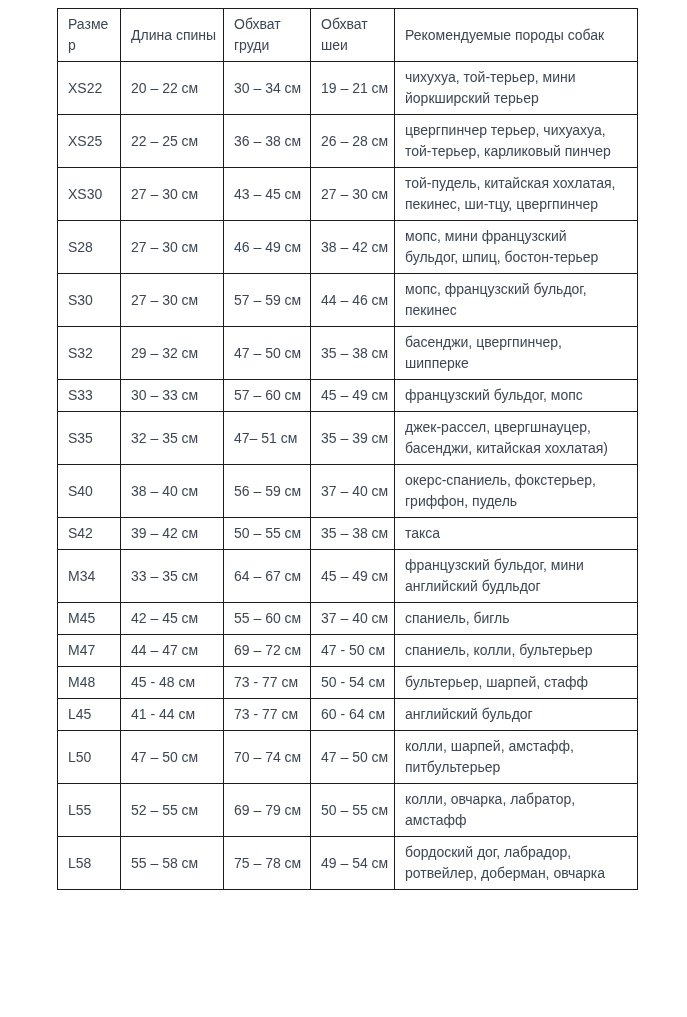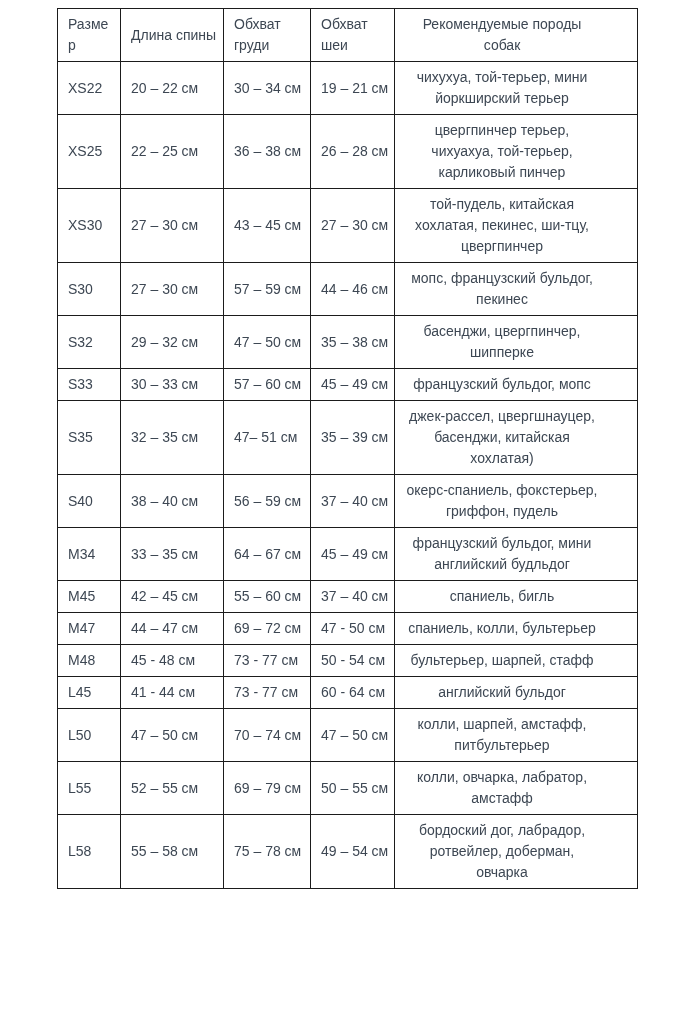--- a/index.html
+++ b/index.html
@@ -32,22 +32,21 @@
   table.size-chart td{
     border:1.5px solid var(--border-color);
     padding:5px 4px 5px 10px;
     text-align:left;
     vertical-align:middle;
     font-weight:400;
     word-wrap:break-word;
   }
   table.size-chart th.c4,
   table.size-chart td.c4{
-    padding-right:38px;
-    text-align:center;
+    padding-right:16px;
   }
   col.w0{width:63px;}
   col.w1{width:103px;}
   col.w2{width:87px;}
   col.w3{width:84px;}
   col.w4{width:243px;}
 </style>
 </head>
 <body>
 
@@ -85,20 +84,27 @@
           <td class="c4">цвергпинчер терьер, чихуахуа, той-терьер, карликовый пинчер</td>
         </tr>
         <tr>
           <td class="c0">XS30</td>
           <td class="c1">27 – 30 см</td>
           <td class="c2">43 – 45 см</td>
           <td class="c3">27 – 30 см</td>
           <td class="c4">той-пудель, китайская хохлатая, пекинес, ши-тцу, цвергпинчер</td>
         </tr>
         <tr>
+          <td class="c0">S28</td>
+          <td class="c1">27 – 30 см</td>
+          <td class="c2">46 – 49 см</td>
+          <td class="c3">38 – 42 см</td>
+          <td class="c4">мопс, мини французский бульдог, шпиц, бостон-терьер</td>
+        </tr>
+        <tr>
           <td class="c0">S30</td>
           <td class="c1">27 – 30 см</td>
           <td class="c2">57 – 59 см</td>
           <td class="c3">44 – 46 см</td>
           <td class="c4">мопс, французский бульдог, пекинес</td>
         </tr>
         <tr>
           <td class="c0">S32</td>
           <td class="c1">29 – 32 см</td>
           <td class="c2">47 – 50 см</td>
@@ -120,20 +126,27 @@
           <td class="c4">джек-рассел, цвергшнауцер, басенджи, китайская хохлатая)</td>
         </tr>
         <tr>
           <td class="c0">S40</td>
           <td class="c1">38 – 40 см</td>
           <td class="c2">56 – 59 см</td>
           <td class="c3">37 – 40 см</td>
           <td class="c4">окерс-спаниель, фокстерьер, гриффон, пудель</td>
         </tr>
         <tr>
+          <td class="c0">S42</td>
+          <td class="c1">39 – 42 см</td>
+          <td class="c2">50 – 55 см</td>
+          <td class="c3">35 – 38 см</td>
+          <td class="c4">такса</td>
+        </tr>
+        <tr>
           <td class="c0">M34</td>
           <td class="c1">33 – 35 см</td>
           <td class="c2">64 – 67 см</td>
           <td class="c3">45 – 49 см</td>
           <td class="c4">французский бульдог, мини английский будльдог</td>
         </tr>
         <tr>
           <td class="c0">M45</td>
           <td class="c1">42 – 45 см</td>
           <td class="c2">55 – 60 см</td>

